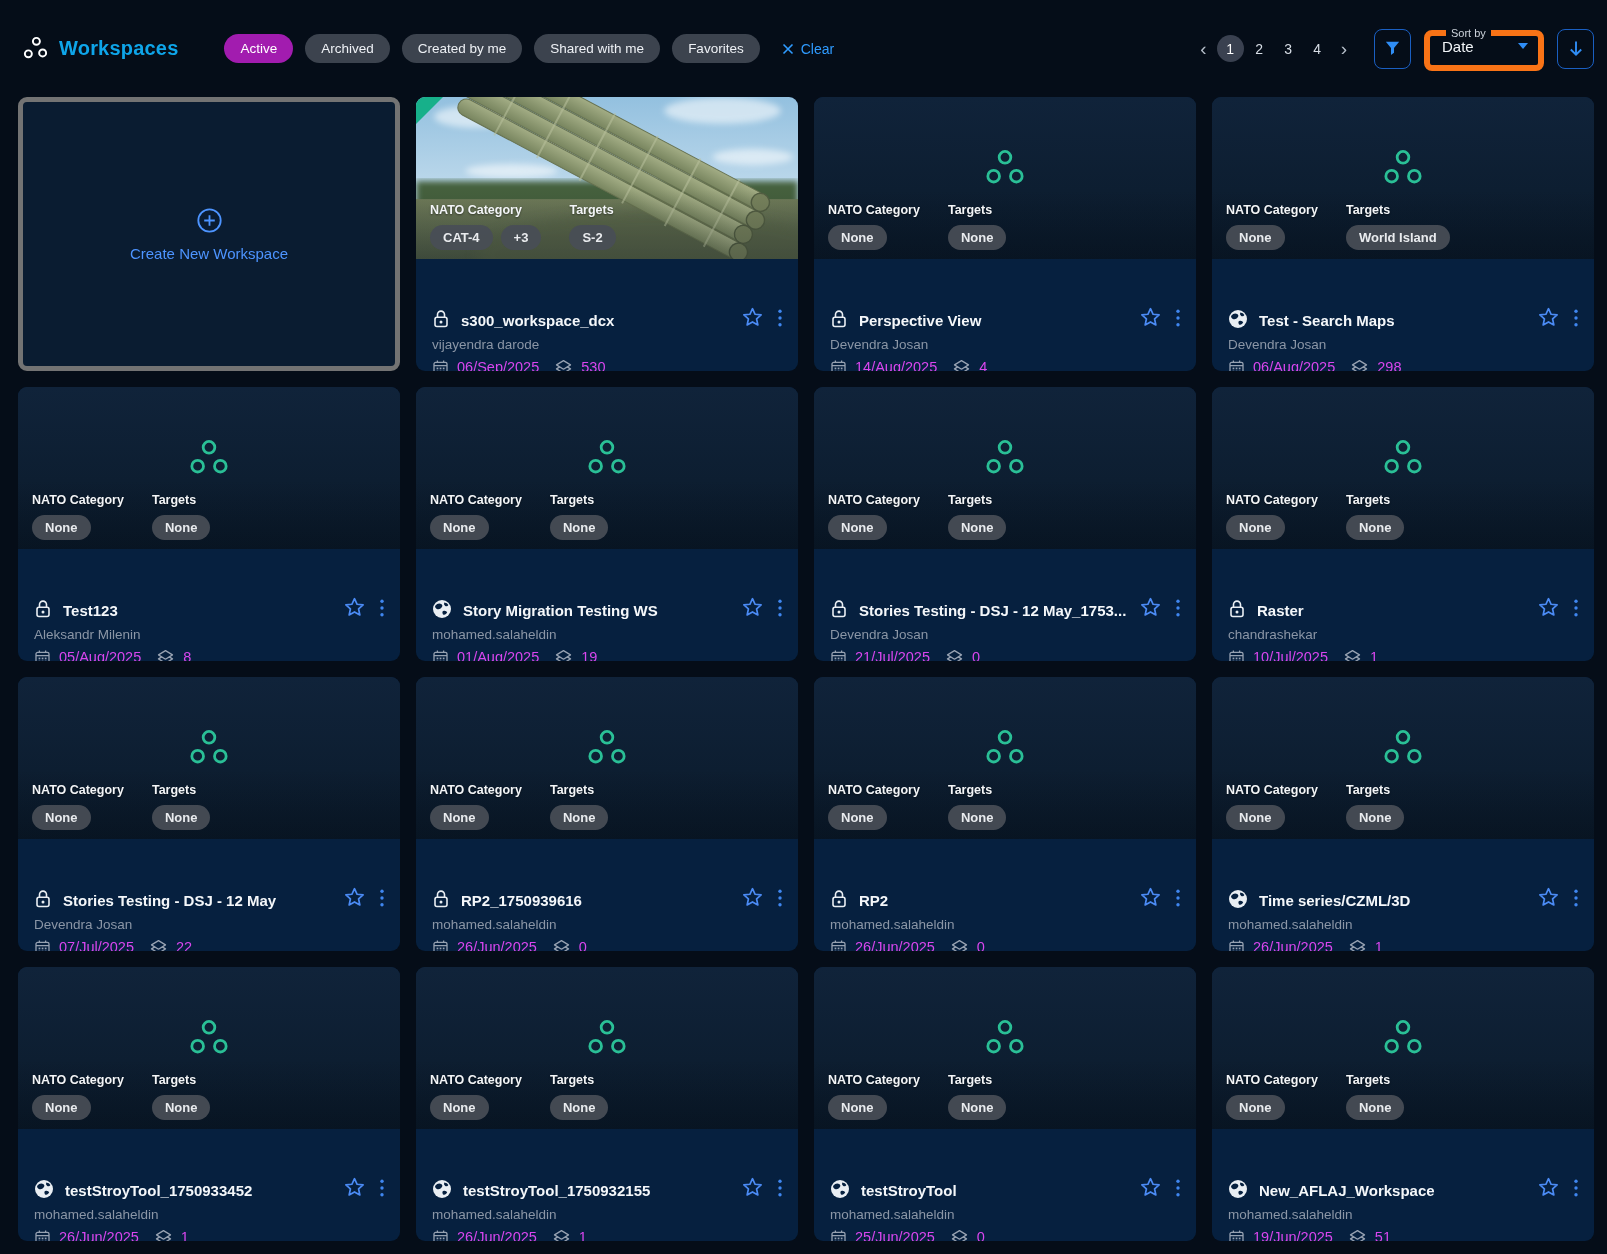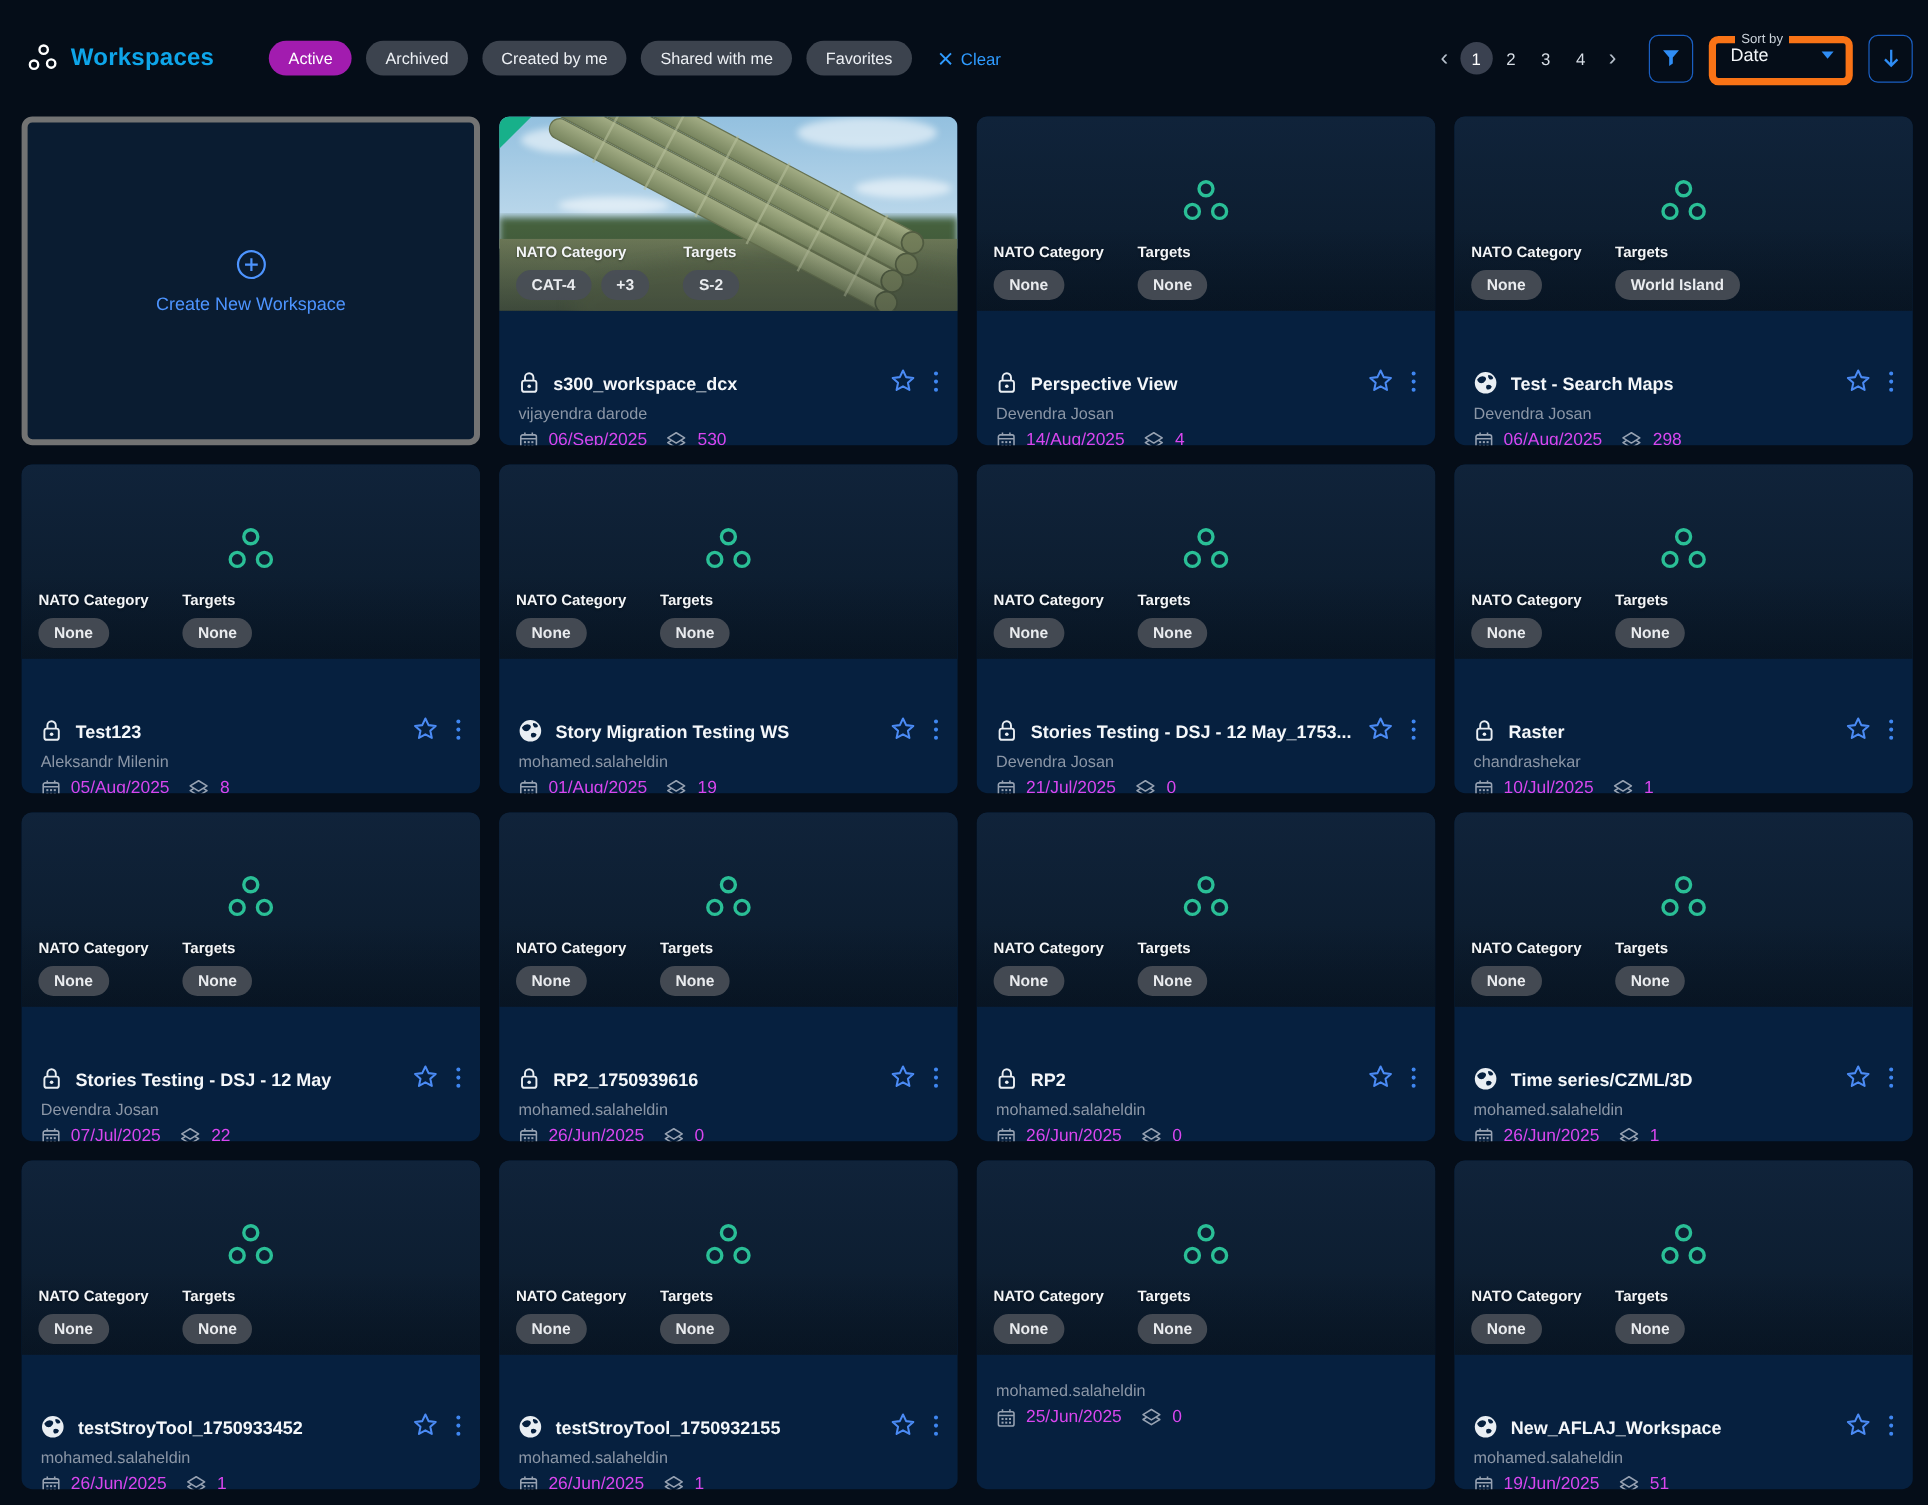--- a/index.html
+++ b/index.html
@@ -1249,20 +1249,44 @@
         <div class="badge-group">
           <span class="badge-label">Targets</span>
           <div class="badge-row">
               <span class="badge">None</span>
             </div>
         </div>
       </div>
     </div>
 
     <div class="card-footer">
+      <div class="title-row">
+
+        <span class="type-icon">
+          <svg width="20" height="20" viewBox="0 0 20 20">
+            <circle cx="10" cy="10" r="9" fill="#e9eef3"></circle>
+            <path d="M3 7 Q6 3.5 9.2 5 Q11.2 6.2 9.8 8.2 Q7.8 11.2 4.8 10 Q3 9 3 7Z" fill="#06203f"></path>
+            <path d="M12.2 3.6 Q15.4 3.8 16.4 6 Q15.4 8 13.2 7 Q11.4 5.8 12.2 3.6Z" fill="#06203f"></path>
+            <path d="M10.8 12 Q14 11 15.2 13.2 Q14 16.4 11 15.4 Q9.8 13.6 10.8 12Z" fill="#06203f"></path>
+          </svg>
+        </span>
+        <span class="ws-title">testStroyTool</span>
+        <button class="star-btn">
+          <svg width="21" height="20" viewBox="0 0 20 19">
+            <path d="M10 1.6 L12.5 6.9 L18.2 7.5 L13.9 11.4 L15.1 17.1 L10 14.2 L4.9 17.1 L6.1 11.4 L1.8 7.5 L7.5 6.9 Z" fill="none" stroke="#4b8bf5" stroke-width="1.6" stroke-linejoin="round"></path>
+          </svg>
+        </button>
+        <button class="kebab-btn">
+          <svg width="4" height="18" viewBox="0 0 4 18">
+            <circle cx="2" cy="2.2" r="1.7" fill="#3f86f0"></circle>
+              <circle cx="2" cy="9" r="1.7" fill="#3f86f0"></circle>
+              <circle cx="2" cy="15.8" r="1.7" fill="#3f86f0"></circle>
+          </svg>
+        </button>
+      </div>
       <p class="ws-author">mohamed.salaheldin</p>
       <div class="meta-row">
         <svg width="17" height="17" viewBox="0 0 17 17">
           <rect x="2" y="3.4" width="13" height="12" rx="1.6" fill="none" stroke="#97a2b2" stroke-width="1.3"></rect>
           <path d="M5.4 1.4 V3.8 M11.6 1.4 V3.8 M2 6.6 H15" stroke="#97a2b2" stroke-width="1.3" fill="none"></path>
           <g fill="#97a2b2">
             <rect x="4.6" y="8.6" width="1.7" height="1.7"></rect>
               <rect x="7.7" y="8.6" width="1.7" height="1.7"></rect>
               <rect x="10.8" y="8.6" width="1.7" height="1.7"></rect>
             <rect x="4.6" y="11.7" width="1.7" height="1.7"></rect>

